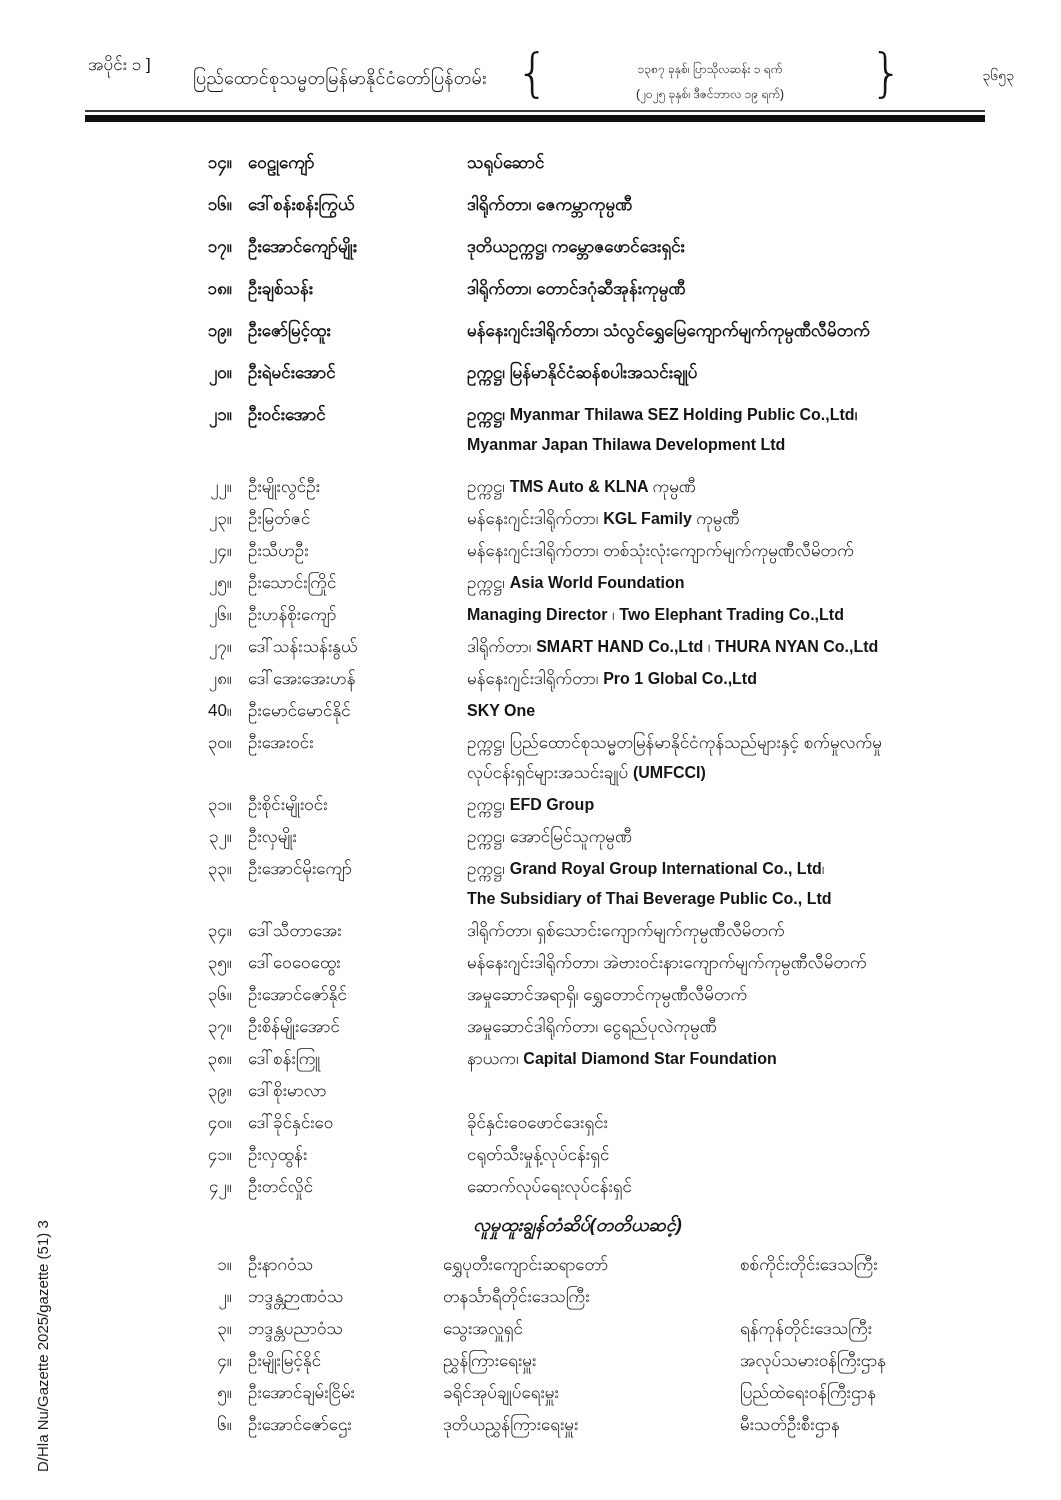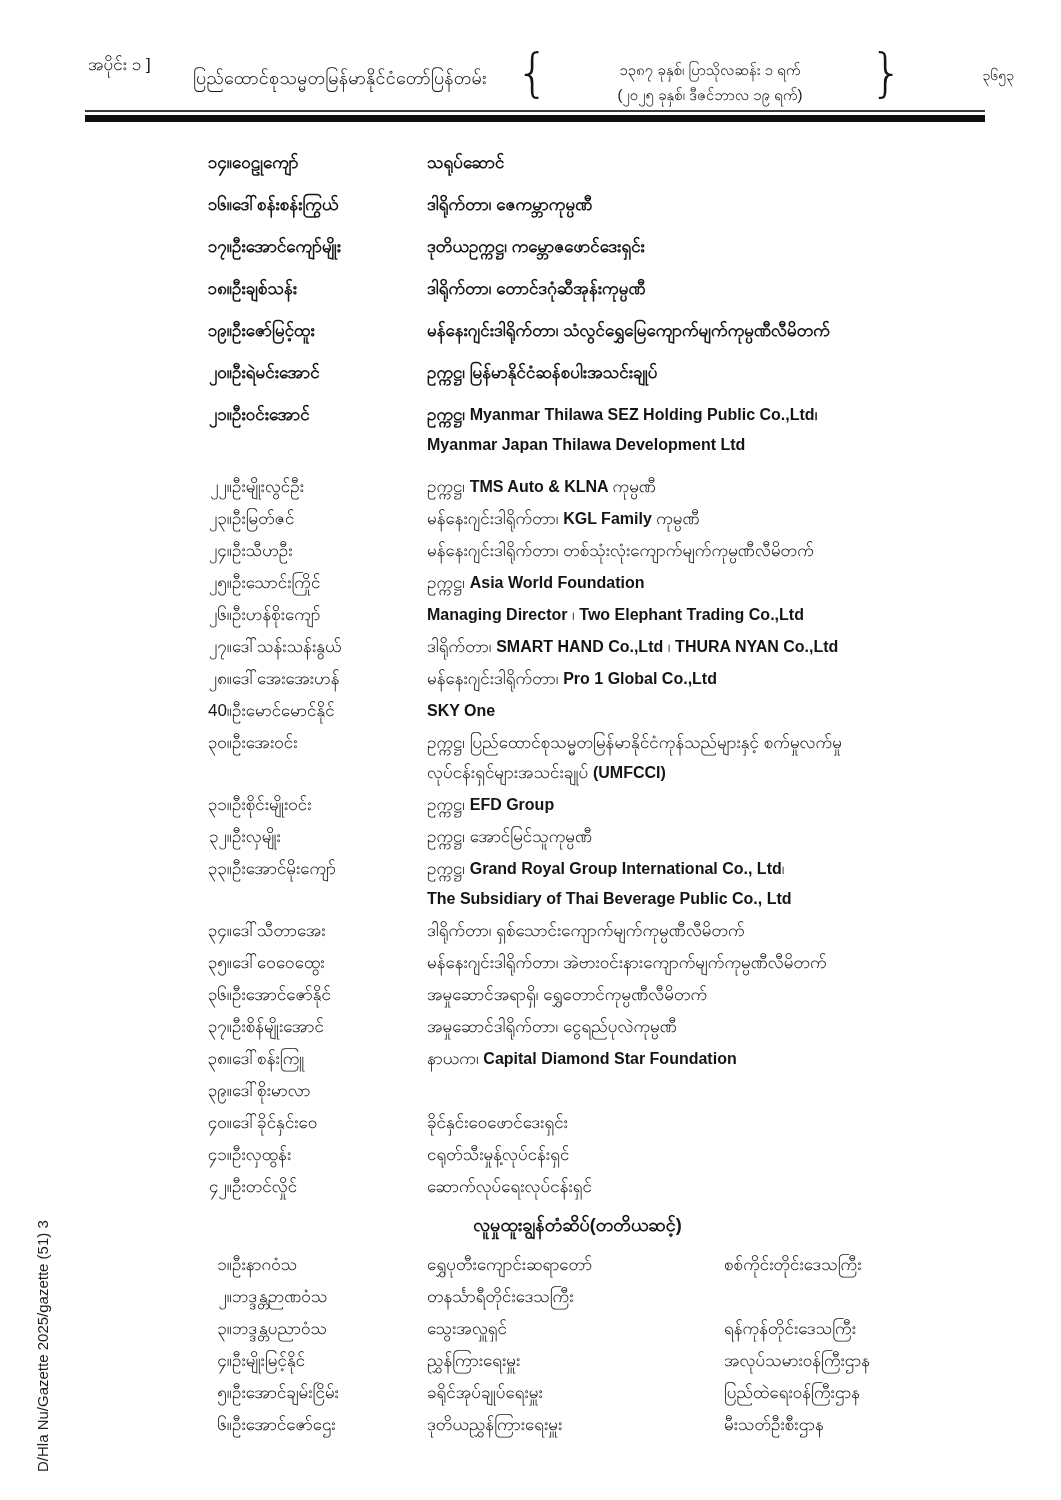--- a/index.html
+++ b/index.html
@@ -13,38 +13,38 @@
   }
   
   .header{position:relative;height:112px;}
   .part-label{position:absolute;left:88px;top:53px;font-size:17px;}
   .gazette-title{position:absolute;left:193px;top:66px;font-size:18px;letter-spacing:.2px;}
   .brace{position:absolute;top:46px;font-size:52px;font-weight:300;line-height:52px;
          font-family:"DejaVu Sans",sans-serif;}
   .brace-left{left:516px;}
   .brace-right{left:870px;}
   .date-block{position:absolute;left:556px;top:57px;width:308px;text-align:center;
-              font-size:15px;line-height:25px;}
+              font-size:12px;line-height:25px;}
   .page-number{position:absolute;left:952px;top:66px;width:62px;text-align:right;font-size:14px;}
   
   .header-rule{position:absolute;left:85px;top:110px;width:900px;}
   .header-rule .thin{height:2px;background:#3a3a3a;}
   .header-rule .thick{height:7px;background:#101010;margin-top:3px;}
   
   .content{position:absolute;left:170px;top:148px;width:815px;}
   .row{display:flex;align-items:flex-start;font-size:17px;line-height:30px;margin-bottom:2px;}
   #list1 .row:nth-child(-n+7){margin-bottom:12px;font-weight:bold;}
   .num{width:62px;flex:none;text-align:right;}
-  .name{width:195px;flex:none;}
+  .name{width:195px;flex:none;margin-left:16px;}
   .desc{flex:1;min-width:0;}
-  .desc div{line-height:30px;}
+  .desc div{line-height:30px;margin-left:24px;}
   .latin{font-weight:600;font-size:16px;}
   
   .section-heading{font-weight:700;font-size:18px;text-align:center;
-                   margin:8px 0 10px 0;line-height:30px;}
+                   margin:8px 0 10px 0;line-height:30px;font-style:italic;}
   #list2 .row{line-height:29px;margin-bottom:3px;}
   .mid{width:297px;flex:none;}
   .dept{flex:1;min-width:0;}
   
   .side-note{
     position:absolute;left:34px;top:1152px;height:320px;width:22px;
     writing-mode:vertical-rl;transform:rotate(180deg);
     font-size:15px;color:#1d1d1d;white-space:nowrap;
   }
 </style>

